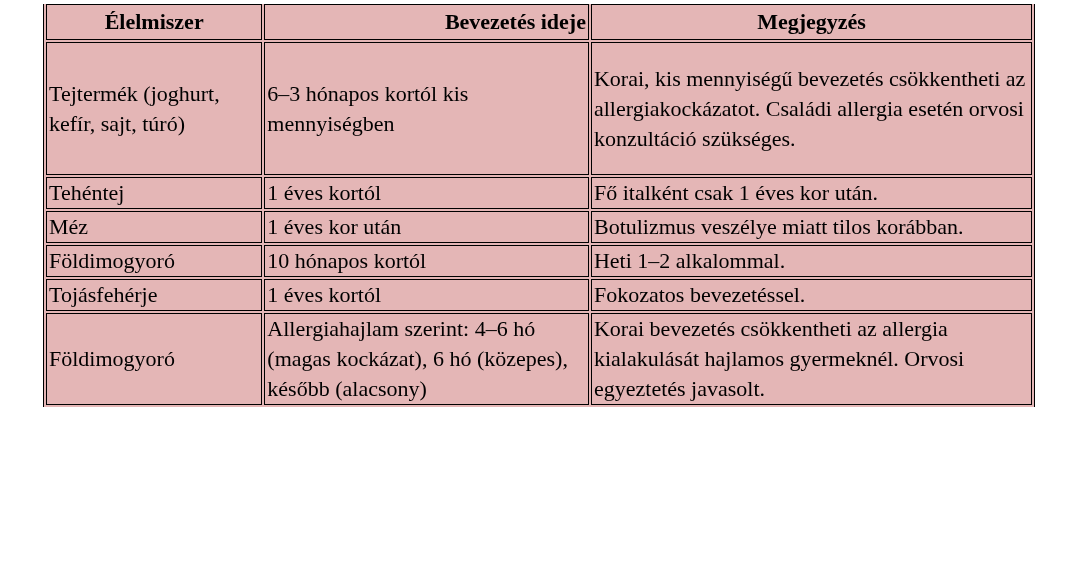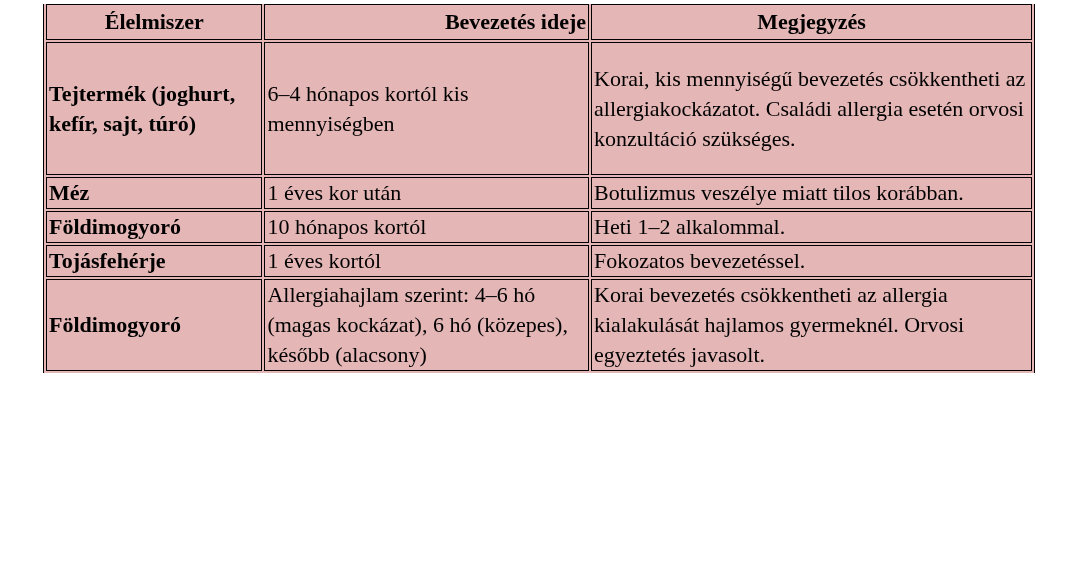--- a/index.html
+++ b/index.html
@@ -1,40 +1,45 @@
 <!DOCTYPE html>
 <html><head>
 <meta charset="utf-8">
 <style>
   html, body { margin:0; padding:0; background:#ffffff; }
   body { width:1067px; height:579px; overflow:hidden; position:relative; font-family:"Liberation Serif", serif; }
   .clip { position:absolute; left:43px; top:4px; width:1036px; height:527px; overflow:hidden; }
   table { border-collapse:separate; border-spacing:2px; background:#e4b6b6; border-left:1px solid #000; border-right:1px solid #000; width:992px; margin-top:-2px; }
   td, th { border:1px solid #000; background:#e4b6b6; color:#000; font-size:22px; line-height:30px; padding:0 2px; vertical-align:middle; text-align:left; }
   th { font-weight:bold; text-align:center; height:34px; }
-  td.food { font-weight:bold; }
+  td.food { font-weight:normal; }
   .c1 { width:211px; } .c2 { width:320px;text-align:right; } .c3 { width:437px; }
 </style>
 </head>
 <body>
 
 <div class="clip">
 <table>
   <thead>
     <tr>
       <th class="c1">Élelmiszer</th>
       <th class="c2">Bevezetés ideje</th>
       <th class="c3">Megjegyzés</th>
     </tr>
   </thead>
   <tbody>
     <tr style="height:133px">
       <td class="food">Tejtermék (joghurt, kefír, sajt, túró)</td>
-      <td>6–4 hónapos kortól kis mennyiségben</td>
+      <td>6–3 hónapos kortól kis mennyiségben</td>
       <td>Korai, kis mennyiségű bevezetés csökkentheti az allergiakockázatot. Családi allergia esetén orvosi konzultáció szükséges.</td>
+    </tr>
+    <tr>
+      <td class="food">Tehéntej</td>
+      <td>1 éves kortól</td>
+      <td>Fő italként csak 1 éves kor után.</td>
     </tr>
     <tr>
       <td class="food">Méz</td>
       <td>1 éves kor után</td>
       <td>Botulizmus veszélye miatt tilos korábban.</td>
     </tr>
     <tr>
       <td class="food">Földimogyoró</td>
       <td>10 hónapos kortól</td>
       <td>Heti 1–2 alkalommal.</td>

